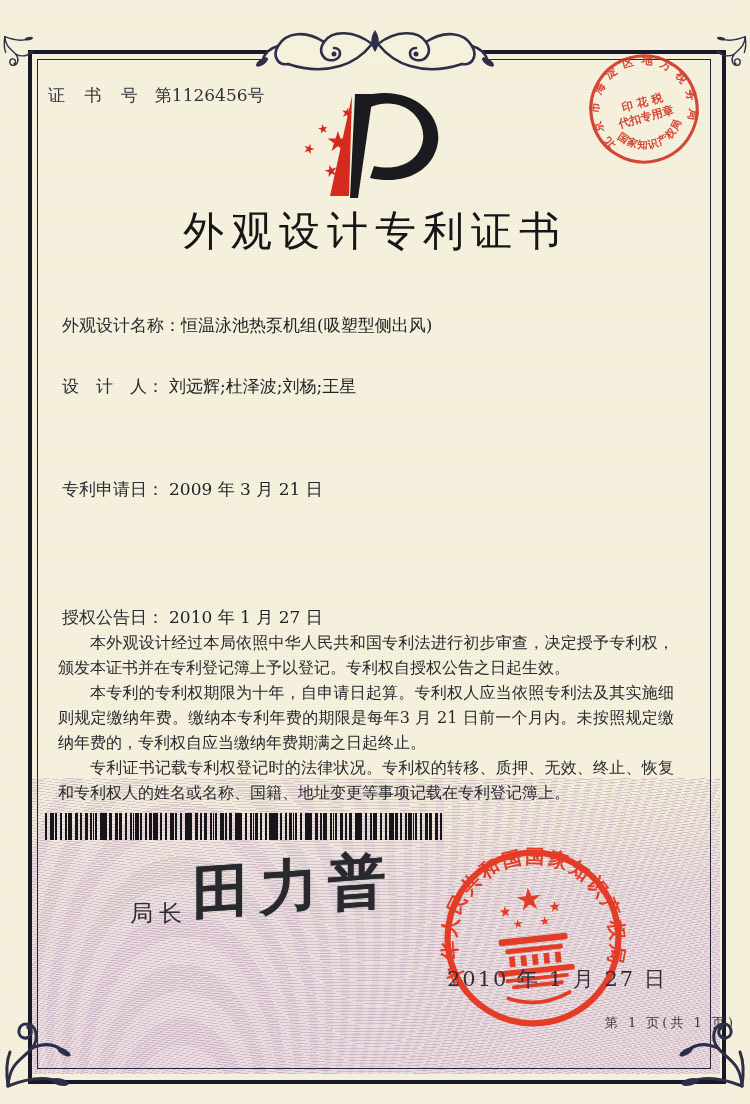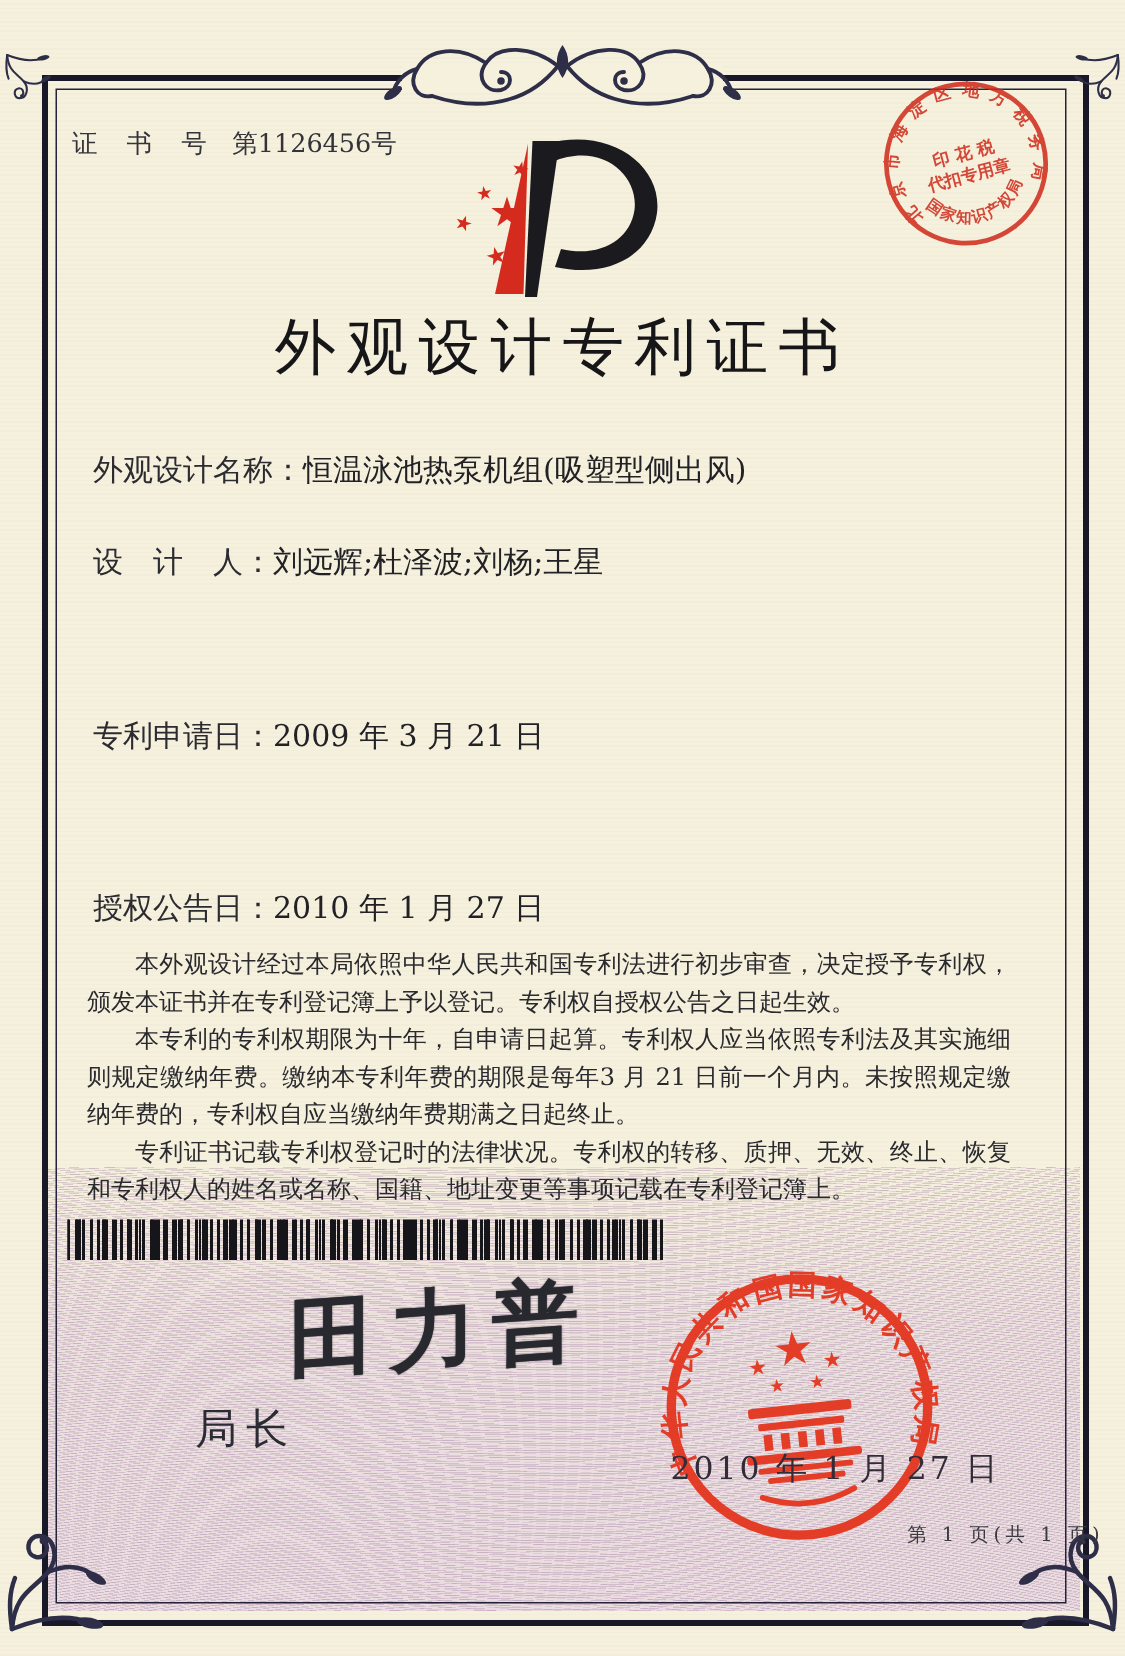--- a/index.html
+++ b/index.html
@@ -28,37 +28,37 @@
   .corner.br{left:653px; top:1004px; width:95px; height:85px; transform:scaleX(-1);}
   .corner.tl{left:2px;  top:34px; width:44px; height:42px; transform:scaleY(-1);}
   .corner.tr{left:704px; top:34px; width:44px; height:42px; transform:scale(-1,-1);}
   
   .cert-no{position:absolute; left:48px; top:84px; font-size:17px; z-index:2; color:#33333a;}
   .cert-no .lbl{letter-spacing:7px; margin-right:10px;}
   .logo{position:absolute; left:296px; top:86px; width:160px; height:114px; z-index:2;}
   .tax-seal{position:absolute; left:585px; top:50px; width:118px; height:118px; transform:rotate(-15deg); z-index:3;}
   .title{position:absolute; left:0; right:0; top:204px; text-align:center; font-size:41px; font-weight:400; letter-spacing:7px; color:#161618; z-index:2;}
   
-  .field{position:absolute; left:62px; font-size:20px; z-index:2; white-space:nowrap;}
+  .field{position:absolute; left:62px; font-size:17px; z-index:2; white-space:nowrap;margin-top:14px;}
   .field .f-label{display:inline-block; min-width:107px; color:#2b2b31;}
   .field .f-value{color:#222226;}
-  .f0{top:300px;} .f1{top:361px;} .f2{top:419px;} .f3{top:477px;} .f4{top:535px;} .f5{top:592px;}
+  .f0{top:300px;} .f1{top:361px;} .f2{top:419px;} .f3{top:464px;} .f4{top:535px;} .f5{top:592px;}
   
   .body-text{position:absolute; left:58px; top:630px; width:616px; z-index:2;}
   .body-text p{margin:0; font-size:16px; line-height:25px; text-align:justify; text-indent:2em; color:#29292e;}
   
   .barcode{
     position:absolute; left:45px; top:813px; width:397px; height:27px; z-index:2;
     background:
       repeating-linear-gradient(90deg,#15151a 0 2px, rgba(0,0,0,0) 2px 5px),
       repeating-linear-gradient(90deg,#15151a 0 1px, rgba(0,0,0,0) 1px 8px),
       repeating-linear-gradient(90deg, rgba(0,0,0,0) 0 6px, #15151a 6px 9px, rgba(0,0,0,0) 9px 17px);
   }
   
-  .director{position:absolute; left:130px; top:898px; font-size:28px; letter-spacing:6px; z-index:2; color:#2b2b33;margin-top:36px;}
+  .director{position:absolute; left:130px; top:898px; font-size:23px; letter-spacing:6px; z-index:2; color:#2b2b33;}
   .signature{position:absolute; left:192px; top:848px; font-size:58px; font-weight:600; letter-spacing:10px;
              transform:rotate(-4deg) skewX(-4deg); color:#28282f; z-index:2; text-shadow:0 0 1px #28282f;}
   .office-seal{position:absolute; left:437px; top:842px; width:192px; height:192px; transform:rotate(-6deg); z-index:3;}
   .issue-date{position:absolute; left:447px; top:965px; font-size:21px; letter-spacing:2px; color:#332c38; z-index:4;}
   .footer-page{position:absolute; left:0; right:14px; top:1014px; text-align:right; font-size:13px; letter-spacing:3px; color:#3a3a40; z-index:2;}
 </style>
 </head>
 <body>
 
 <svg width="0" height="0" style="position:absolute" aria-hidden="true">

